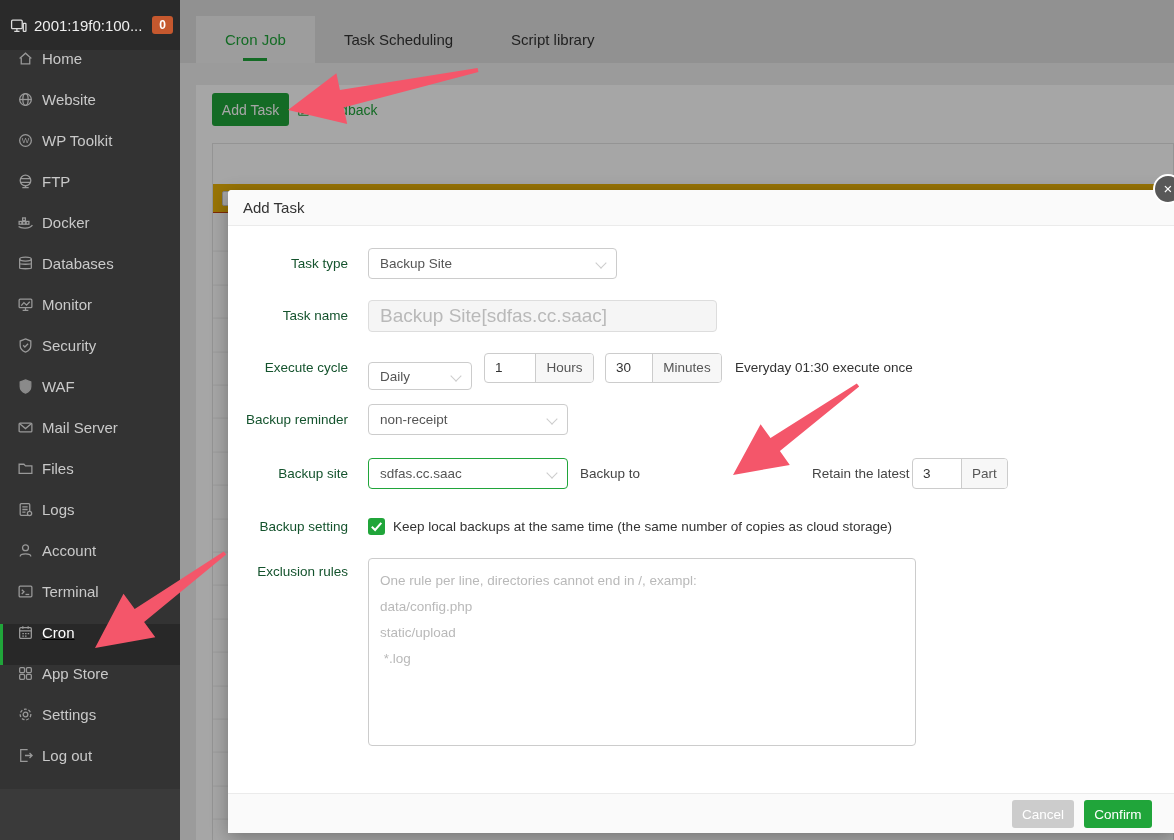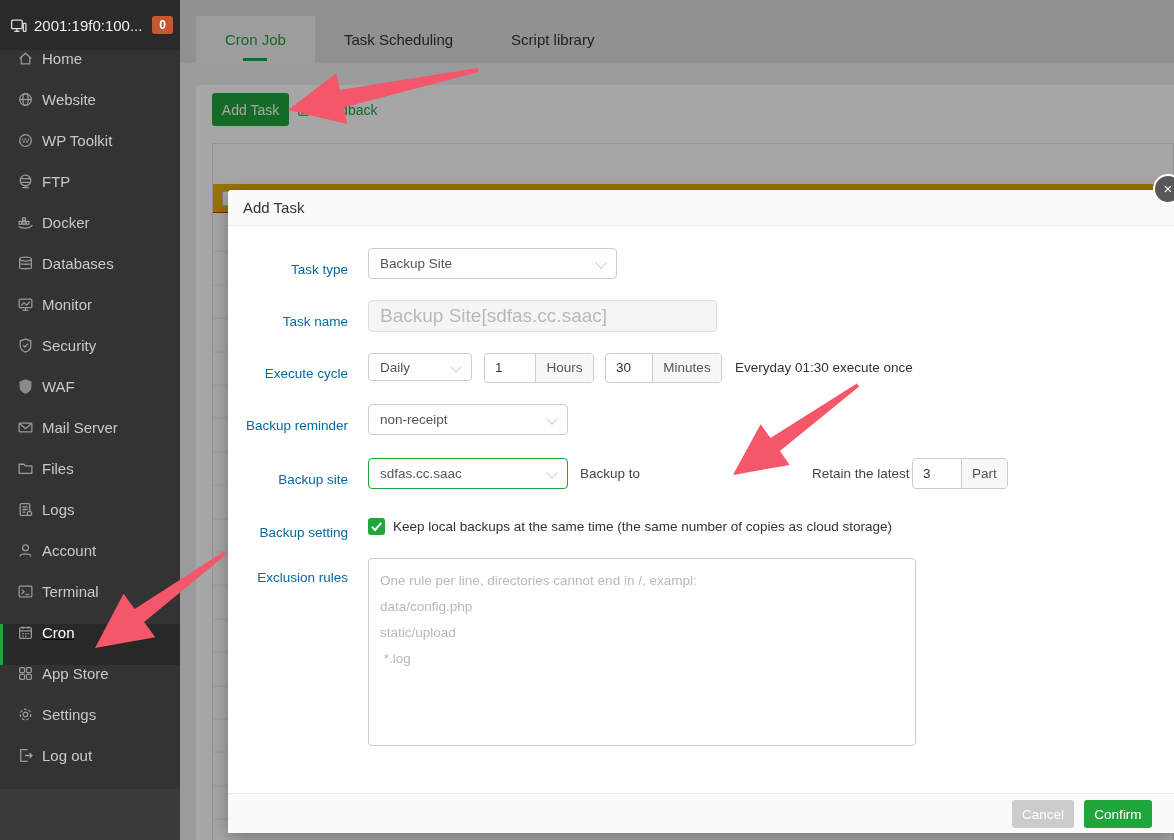--- a/index.html
+++ b/index.html
@@ -54,21 +54,21 @@
   .m-header { position:relative; height:36px; background:#fafafa; border-bottom:1px solid #ebebeb; border-radius:4px 4px 0 0; }
   .m-title { position:absolute; left:15px; top:0; line-height:36px; font-size:15px; color:#333; }
   .m-close { position:absolute; right:-9px; top:-16px; width:30px; height:30px; border-radius:50%;
     background:#585858; border:2px solid #fff; color:#fff; font-size:15px; line-height:26px; text-align:center; cursor:pointer; z-index:25; }
   .m-footer { position:absolute; left:0; top:603px; width:946px; height:40px; background:#fafafa; border-top:1px solid #ebebeb; }
   .btn-cancel { position:absolute; right:100px; top:6px; width:62px; height:28px; background:#ccc; color:#fff;
     border:none; border-radius:3px; font-size:13.5px; font-family:inherit; cursor:pointer; }
   .btn-confirm { position:absolute; right:22px; top:6px; width:68px; height:28px; background:#20a53a; color:#fff;
     border:none; border-radius:3px; font-size:13.5px; font-family:inherit; cursor:pointer;margin-left:48px; }
 
-  .f-label { position:absolute; left:0; width:120px; text-align:right; font-size:13.5px; color:#0369a1;margin-top:6px; }
+  .f-label { position:absolute; left:0; width:120px; text-align:right; font-size:13.5px; color:#14532d; }
   .sel { position:absolute; height:31px; border:1px solid #ccc; border-radius:4px; background:#fff; cursor:pointer; }
   .sel .v { position:absolute; left:11px; top:0; line-height:29px; font-size:13.5px; color:#555; white-space:nowrap; }
   .chev { position:absolute; right:11px; top:10px; width:8px; height:8px;
     border-right:1.6px solid #ccc; border-bottom:1.6px solid #ccc; transform:rotate(45deg); }
   .sel.green { border-color:#20a53a; }
   .inp-dis { position:absolute; height:32px; background:#f5f5f5; border:1px solid #ddd; border-radius:4px;
     line-height:30px; padding-left:11px; font-size:19px; color:#b9b9b9; }
   .igroup { position:absolute; height:30px; border:1px solid #ccc; border-radius:4px; background:#fff; display:flex; }
   .igroup .iv { line-height:28px; padding-left:10px; font-size:13.5px; color:#333; }
   .igroup .addon { border-left:1px solid #ccc; background:#f7f7f7; line-height:28px; text-align:center;
@@ -319,21 +319,21 @@
     <div class="f-label" style="top:58px;line-height:31px">Task type</div>
     <div class="sel" style="left:140px;top:58px;width:249px">
       <span class="v">Backup Site</span>
       <span class="chev"></span>
     </div>
 
     <div class="f-label" style="top:110px;line-height:32px">Task name</div>
     <div class="inp-dis" style="left:140px;top:110px;width:349px">Backup Site[sdfas.cc.saac]</div>
 
     <div class="f-label" style="top:163px;line-height:30px">Execute cycle</div>
-    <div class="sel" style="left:140px;top:163px;width:104px;height:28px">
+    <div class="sel" style="left:140px;top:172px;width:104px;height:28px">
       <span class="v" style="line-height:28px">Daily</span>
       <span class="chev" style="top:9px"></span>
     </div>
     <div class="igroup" style="left:256px;top:163px">
       <span class="iv" style="width:50px">1</span>
       <span class="addon" style="width:58px">Hours</span>
     </div>
     <div class="igroup" style="left:377px;top:163px">
       <span class="iv" style="width:46px">30</span>
       <span class="addon" style="width:69px">Minutes</span>

